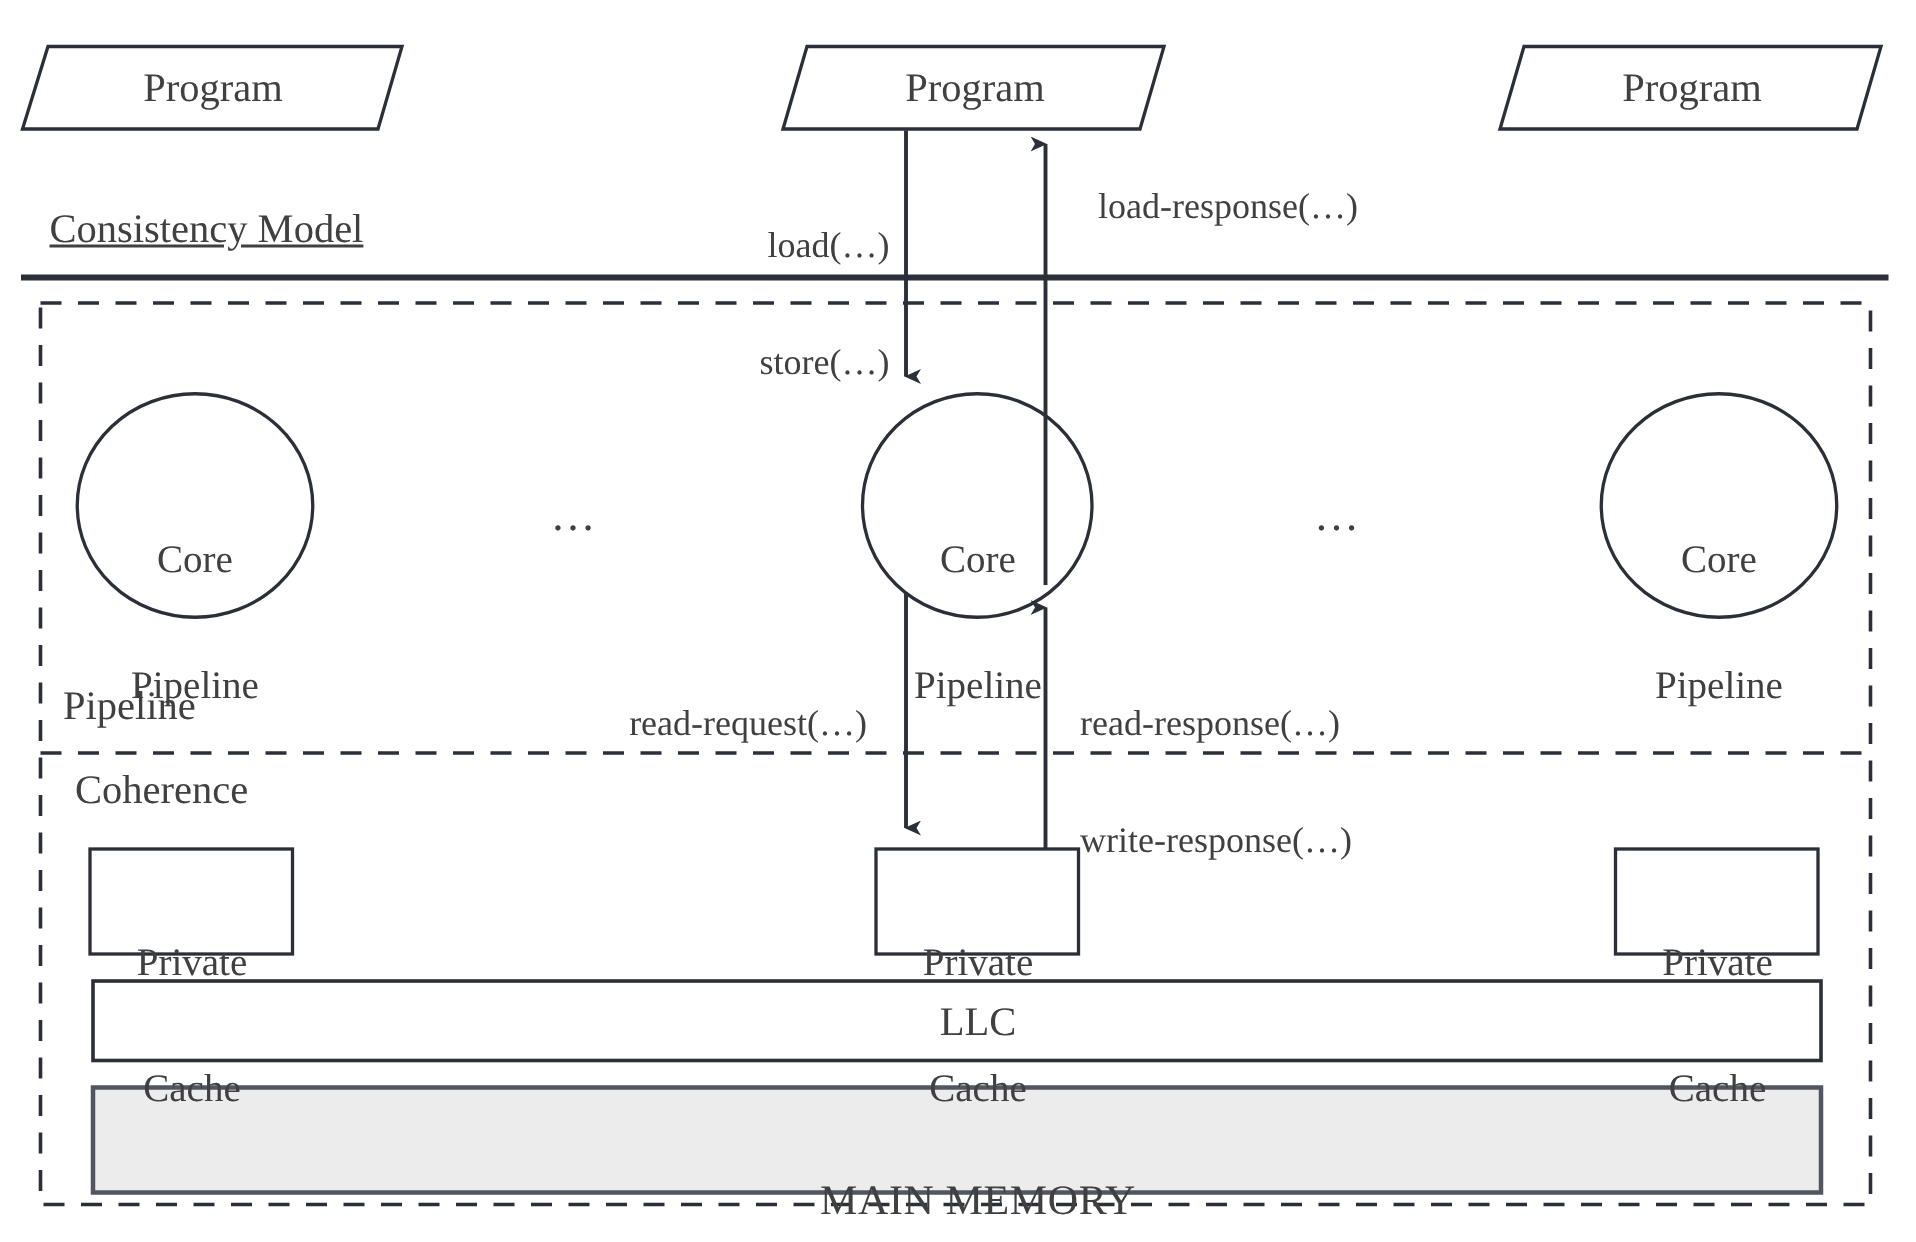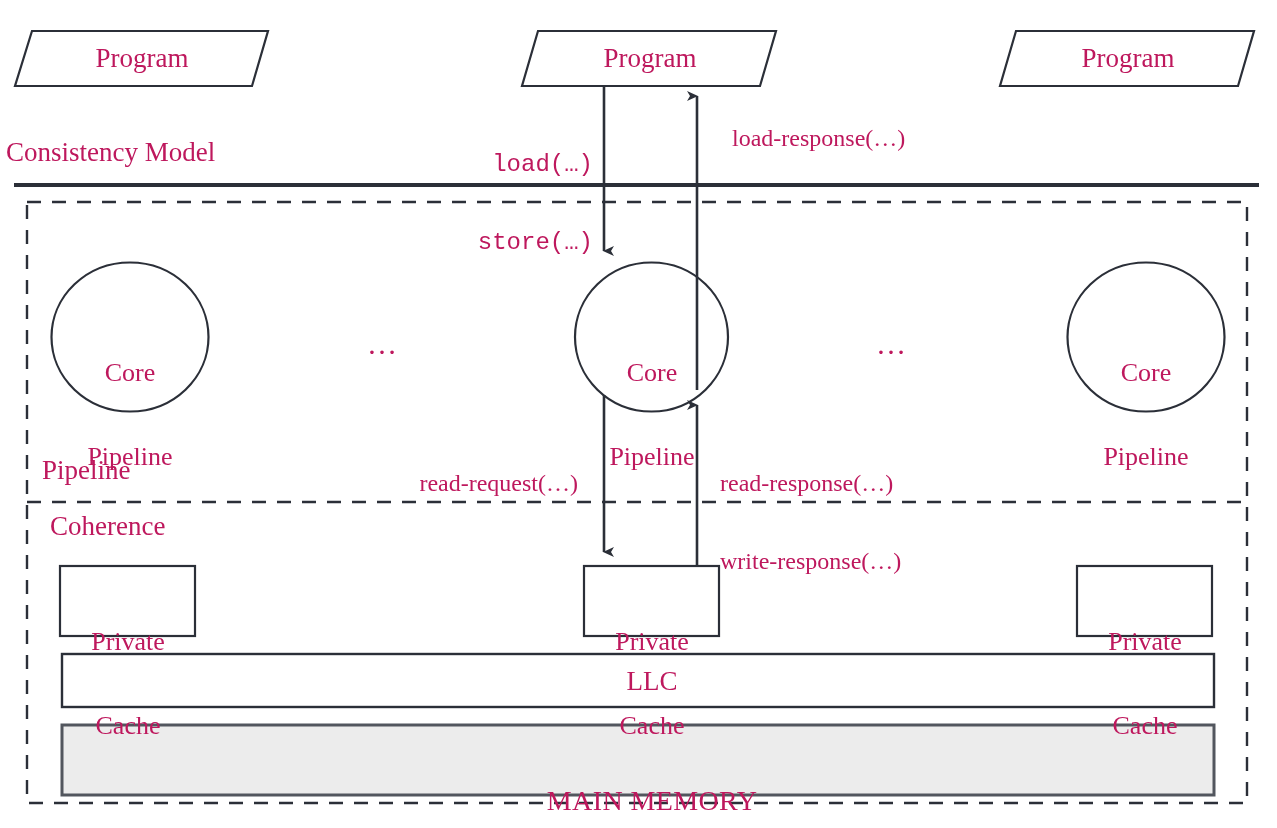--- a/index.html
+++ b/index.html
@@ -21,21 +21,21 @@
   }
   #stage > svg {
     position: absolute;
     top: 0;
     left: 0;
   }
   .lbl {
     position: absolute;
     white-space: pre;
     line-height: 1.08;
-    color: #be185d;
+    color: #404040;
     font-family: "Liberation Serif", "DejaVu Serif", serif;
   }
   .lbl.center {
     text-align: center;
     transform: translateX(-50%);
   }
   .lbl.left {
     text-align: left;
   }
   .lbl.right {
@@ -98,21 +98,21 @@
     <line x1="604" y1="395" x2="604" y2="552" stroke="#2b2f38" stroke-width="2.6" marker-end="url(#arrowDown)"></line>
 
     <line x1="697" y1="566" x2="697" y2="405" stroke="#2b2f38" stroke-width="2.6" marker-end="url(#arrowUp)"></line>
     <line x1="697" y1="390" x2="697" y2="96" stroke="#2b2f38" stroke-width="2.6" marker-end="url(#arrowUp)"></line>
   </svg>
 
   <div class="lbl center t-program" style="left:142px; top:44px;">Program</div>
   <div class="lbl center t-program" style="left:650px; top:44px;">Program</div>
   <div class="lbl center t-program" style="left:1128px; top:44px;">Program</div>
 
-  <div class="lbl left t-section" style="left:6px; top:138px;">Consistency Model</div>
+  <div class="lbl left t-section" style="left:33px; top:138px;text-decoration:underline;">Consistency Model</div>
   <div class="lbl left t-section" style="left:42px; top:456px;">Pipeline</div>
   <div class="lbl left t-section" style="left:50px; top:512px;">Coherence</div>
 
   <div class="lbl center t-node two-line" style="left:130px; top:303px;">
     <span>Core</span>
     <span>Pipeline</span>
   </div>
   <div class="lbl center t-node two-line" style="left:652px; top:303px;">
     <span>Core</span>
     <span>Pipeline</span>
@@ -134,21 +134,21 @@
     <span>Cache</span>
   </div>
   <div class="lbl center t-node two-line" style="left:1145px; top:572px;">
     <span>Private</span>
     <span>Cache</span>
   </div>
 
   <div class="lbl center t-llc" style="left:652px; top:667px;">LLC</div>
   <div class="lbl center t-mem" style="left:652px; top:746px;margin-top:40px;">MAIN MEMORY</div>
 
-  <div class="lbl right t-msg two-line" style="left:593px; top:100px;font-family:Liberation Mono, monospace;">
+  <div class="lbl right t-msg two-line" style="left:593px; top:100px;">
     <span>load(…)</span>
     <span>store(…)</span>
   </div>
 
   <div class="lbl left t-msg" style="left:732px; top:126px;">load-response(…)</div>
 
   <div class="lbl right t-msg two-line" style="left:578px; top:419px;">
     <span>read-request(…)</span>
   </div>
 

